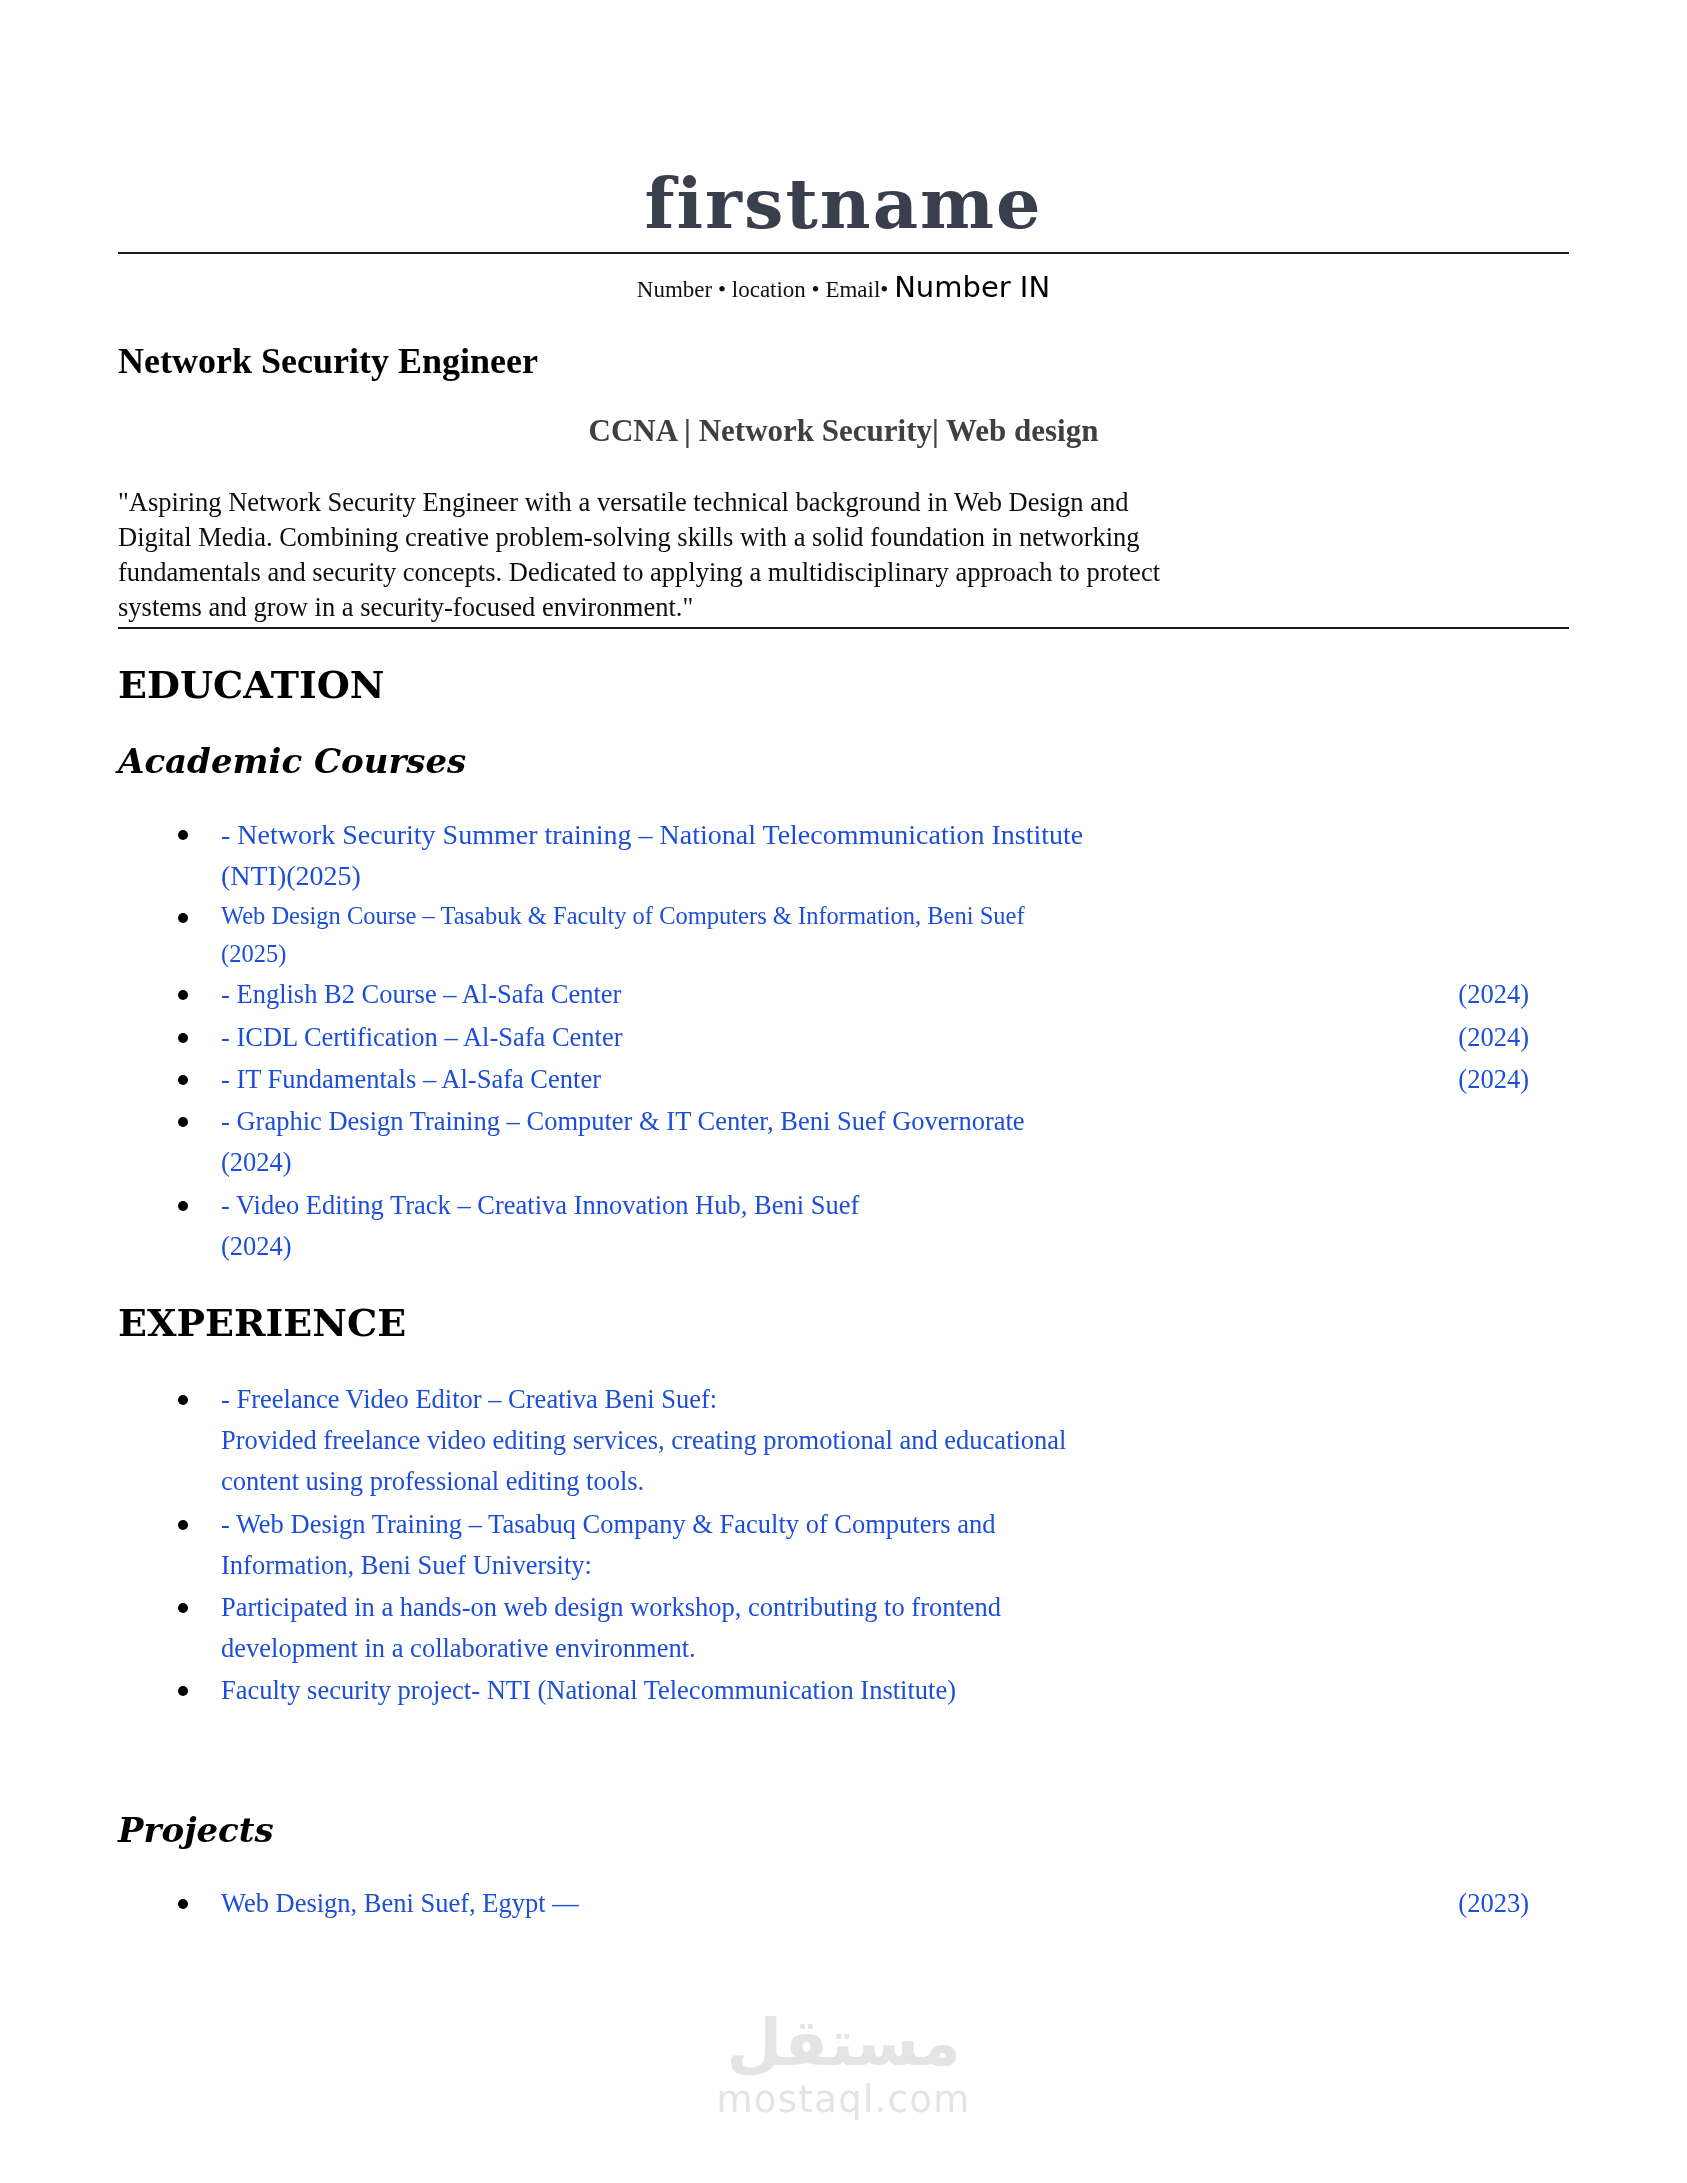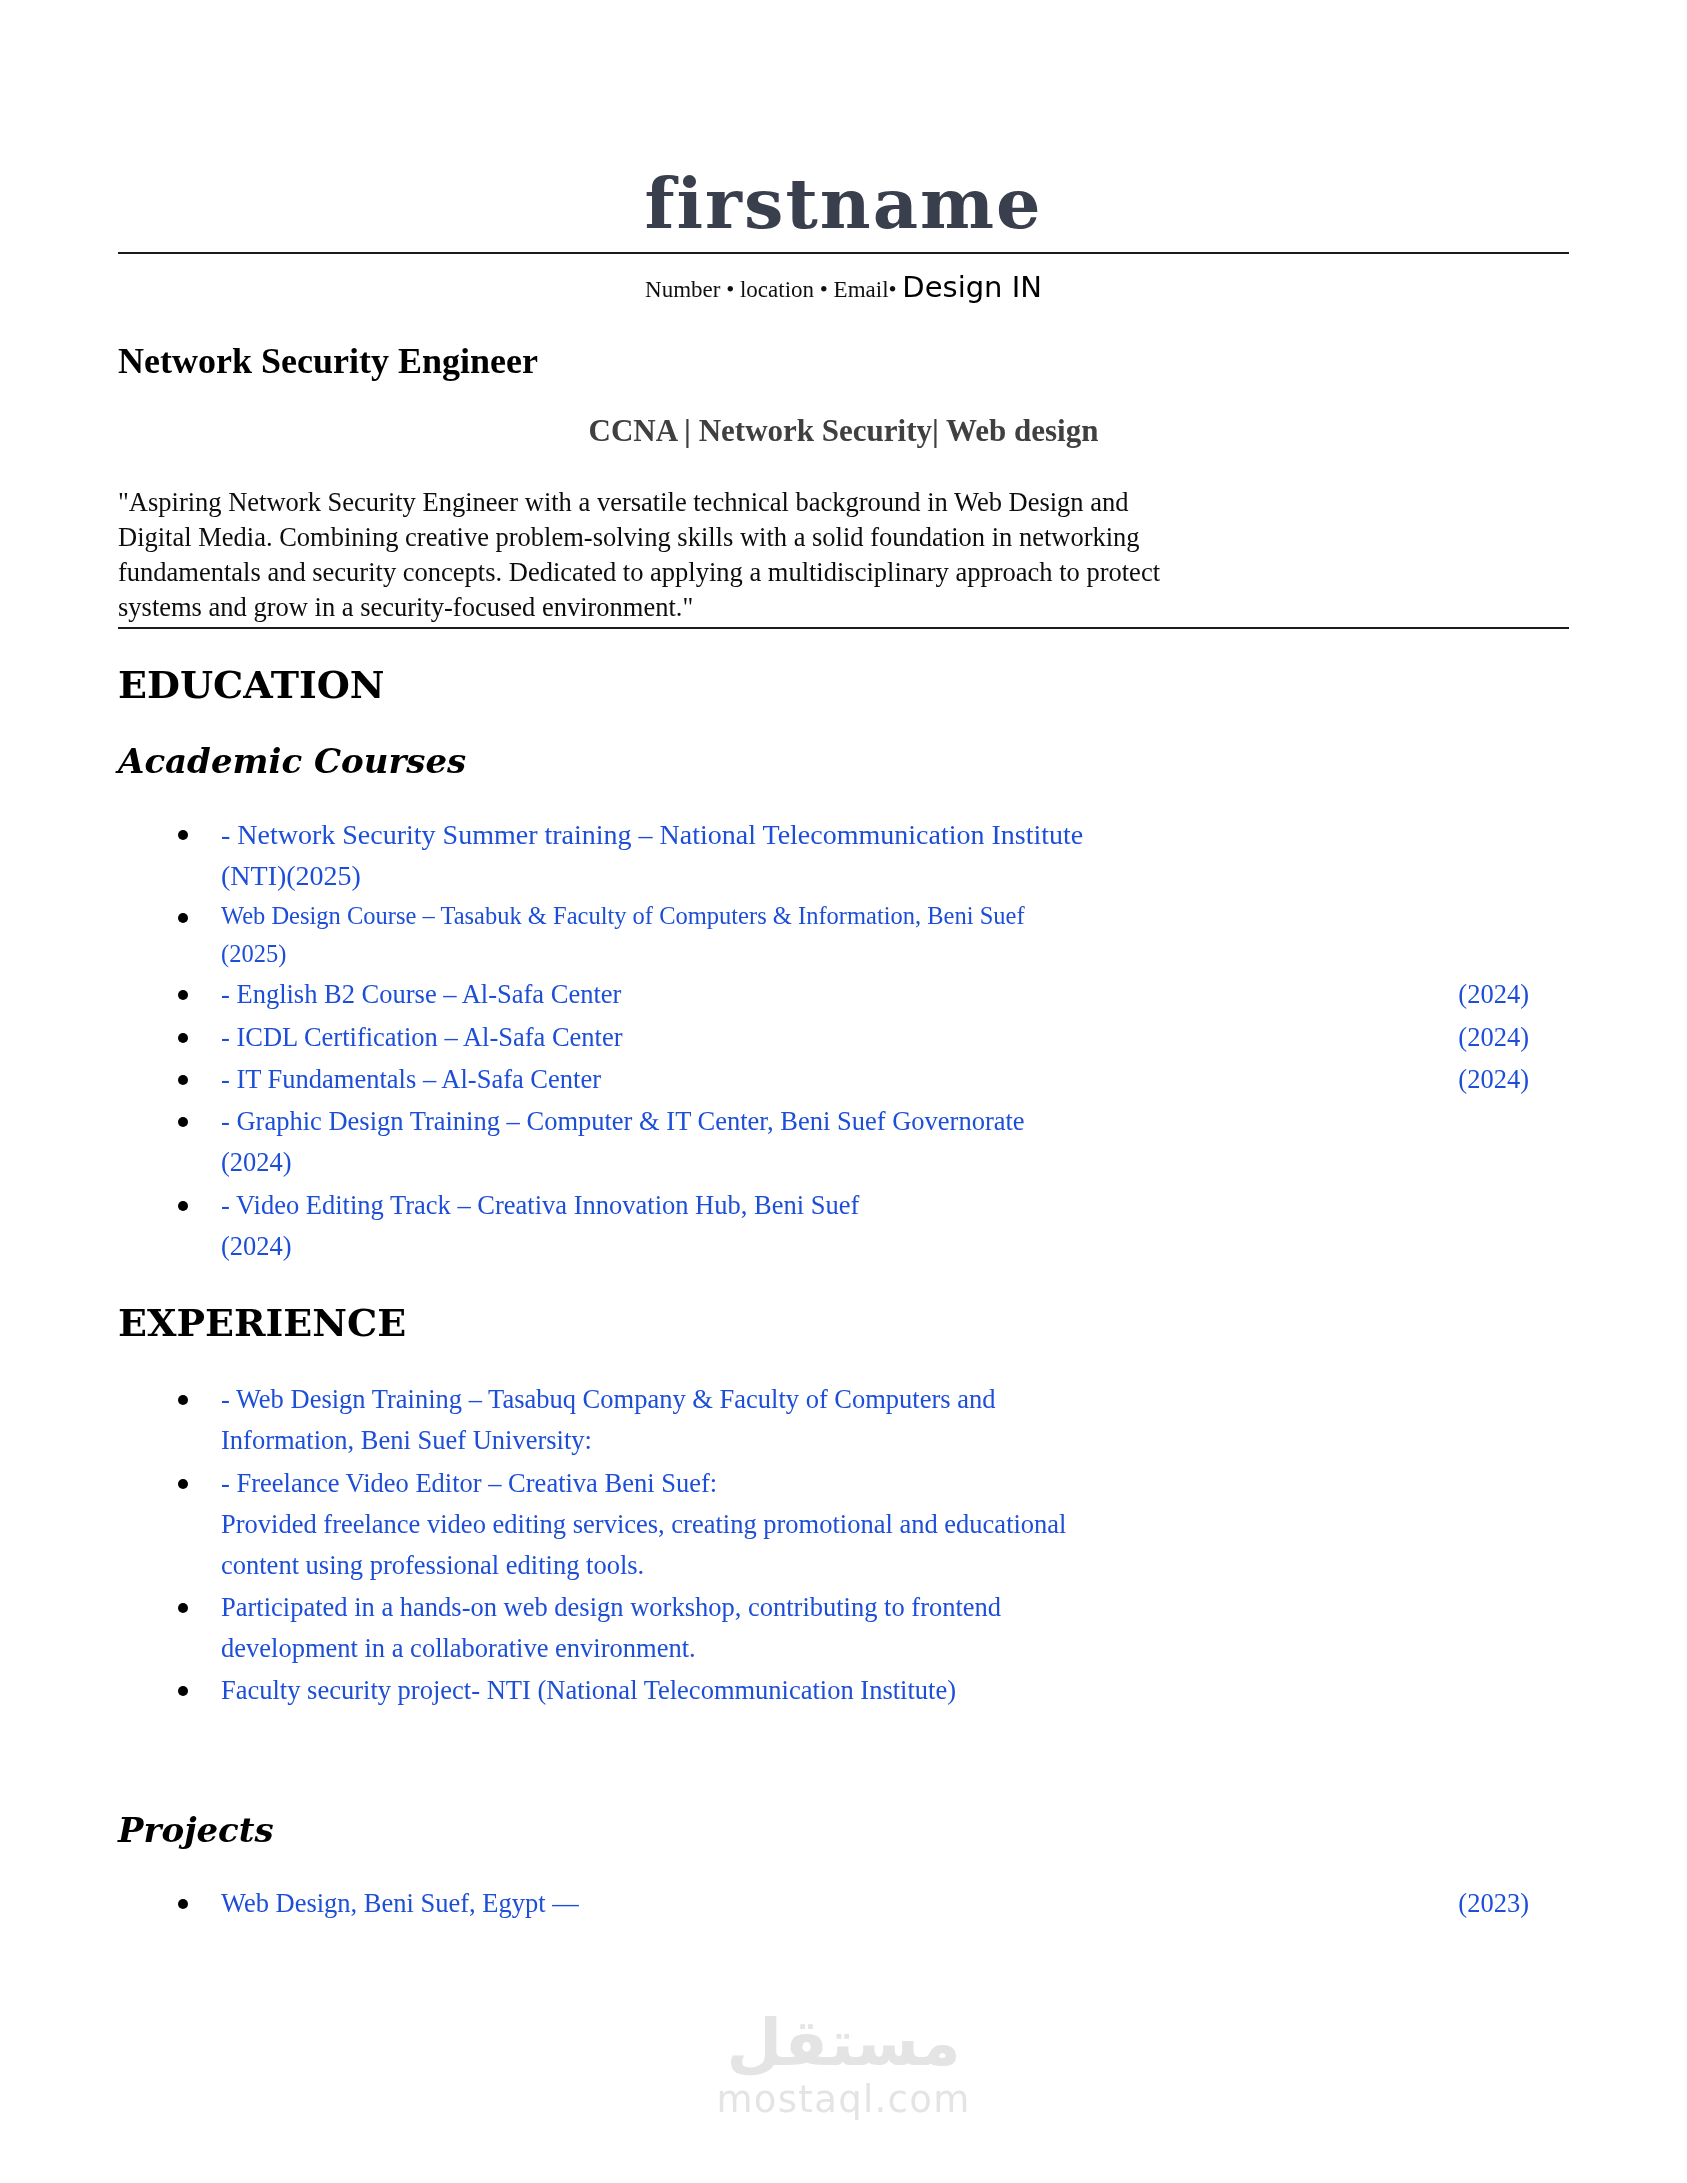--- a/index.html
+++ b/index.html
@@ -162,21 +162,21 @@
 <body>
 
 <div class="page">
   <div class="content">
 
     <h1 class="name">firstname</h1>
     <div class="rule"></div>
 
     <div class="contact">
       <span>Number • location  • Email•</span>
-      <span class="linkedin">Design IN</span>
+      <span class="linkedin">Number IN</span>
     </div>
 
     <p class="role">Network Security Engineer</p>
     <p class="tagline">CCNA | Network Security| Web design</p>
 
     <p class="summary">"Aspiring Network Security Engineer with a versatile technical background in Web Design and
 Digital Media. Combining creative problem-solving skills with a solid foundation in networking
 fundamentals and security concepts. Dedicated to applying a multidisciplinary approach to protect
 systems and grow in a security-focused environment."</p>
     <div class="rule thin"></div>
@@ -223,28 +223,28 @@
         <span class="btext">- Video Editing Track – Creativa Innovation Hub, Beni Suef
 (2024)</span>
         <span class="byear"></span>
       </li>
     </ul>
 
     <h2 class="section">EXPERIENCE</h2>
     <ul class="blist tight">
       <li class="bitem">
         <span class="dot"></span>
-        <span class="btext">- Web Design Training – Tasabuq Company &amp; Faculty of Computers and
-Information, Beni Suef University:</span>
-      </li>
-      <li class="bitem">
-        <span class="dot"></span>
         <span class="btext">- Freelance Video Editor – Creativa Beni Suef:
 Provided freelance video editing services, creating promotional and educational
 content using professional editing tools.</span>
+      </li>
+      <li class="bitem">
+        <span class="dot"></span>
+        <span class="btext">- Web Design Training – Tasabuq Company &amp; Faculty of Computers and
+Information, Beni Suef University:</span>
       </li>
       <li class="bitem">
         <span class="dot"></span>
         <span class="btext">Participated in a hands-on web design workshop, contributing to frontend
 development in a collaborative environment.</span>
       </li>
       <li class="bitem">
         <span class="dot"></span>
         <span class="btext">Faculty security project- NTI (National Telecommunication Institute)</span>
       </li>

